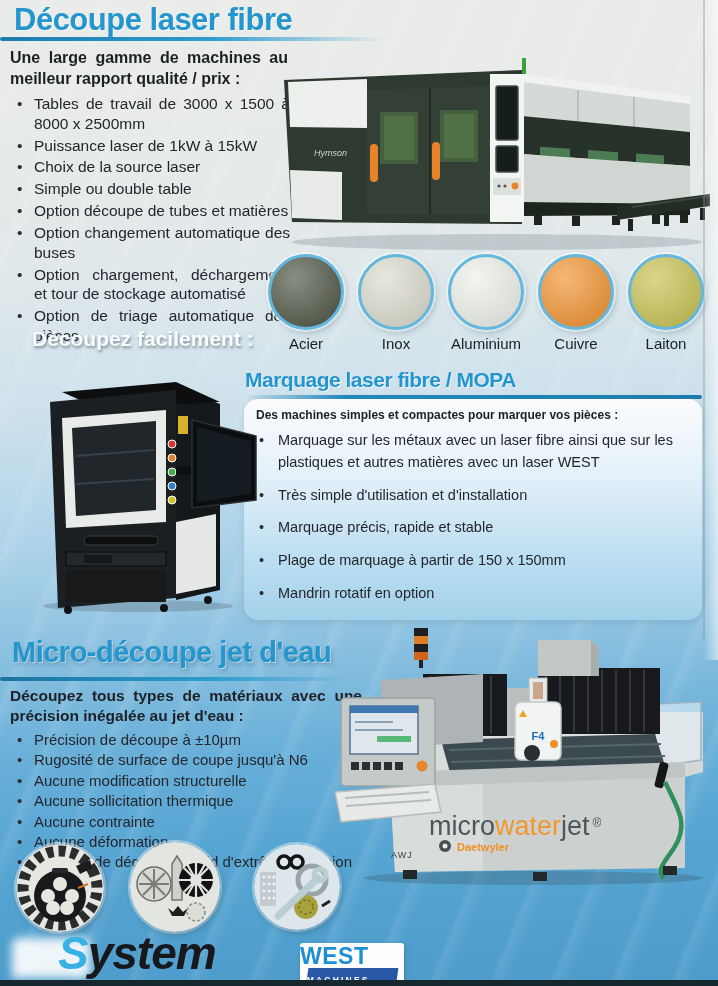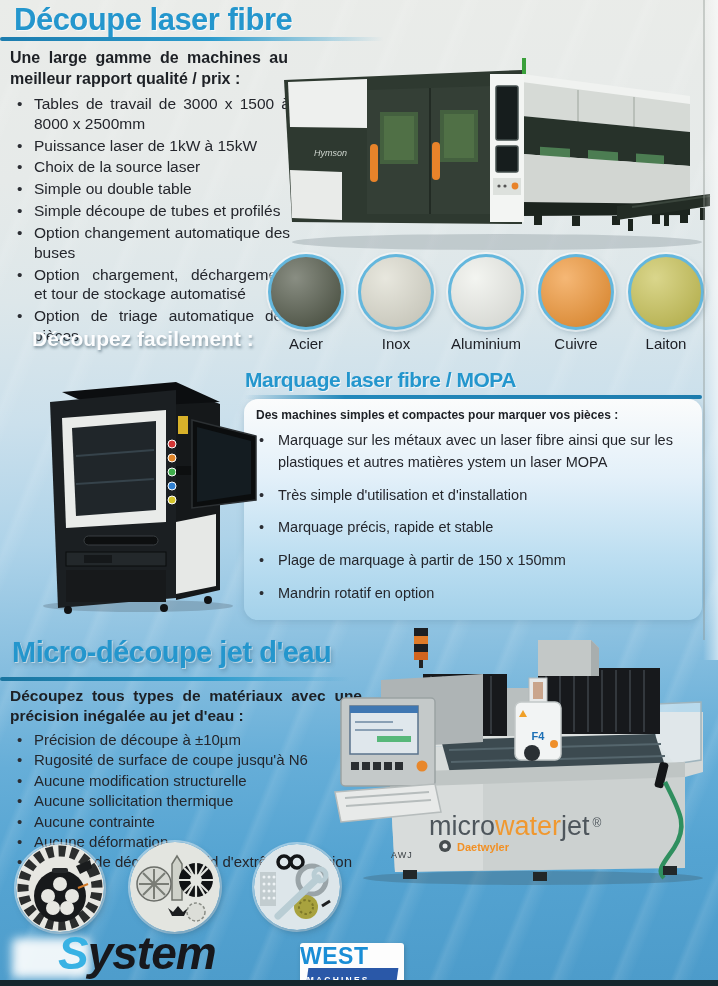--- a/index.html
+++ b/index.html
@@ -67,21 +67,21 @@
   <div class="streaks"></div>
 
   <h1 class="abs sec-title" style="left:14px;top:2px;font-size:31px;">Découpe laser fibre</h1>
   <div class="rule rule1"></div>
   <p class="abs intro" style="left:10px;top:48px;width:278px;font-size:16px;line-height:1.3;">Une large gamme de machines au meilleur rapport qualité / prix :</p>
   <ul class="abs bullets b1" style="left:10px;top:94px;width:280px;">
       <li>Tables de travail de 3000 x 1500 à 8000 x 2500mm</li>
       <li>Puissance laser de 1kW à 15kW</li>
       <li>Choix de la source laser</li>
       <li>Simple ou double table</li>
-      <li>Simple découpe de tubes et profilés</li>
+      <li>Option découpe de tubes et matières</li>
       <li>Option changement automatique des buses</li>
       <li>Option chargement, déchargement et tour de stockage automatisé</li>
       <li>Option de triage automatique des pièces</li>
     </ul>
 
   <svg class="abs" style="left:272px;top:52px;" width="440" height="202" viewBox="0 0 440 202">
     <ellipse cx="225" cy="190" rx="205" ry="8" fill="rgba(95,110,118,.25)"></ellipse>
 
     <polygon points="250,22 418,44 418,54 250,32" fill="#f0f2f0"></polygon>
     <polygon points="250,30 418,52 418,80 250,64" fill="#d6dad6"></polygon>
@@ -150,21 +150,21 @@
         <div class="mat-circle" style="background: radial-gradient(circle at 35% 30%, rgba(255, 255, 255, 0.35), rgba(0, 0, 0, 0.12)), rgb(198, 192, 78);"></div>
         <div class="mat-label">Laiton</div>
       </div>
     </div>
 
   <h2 class="abs sec-title" style="left:245px;top:368px;width:452px;text-align:left;font-size:21px;">Marquage laser fibre / MOPA</h2>
   <div class="rule rule2"></div>
   <div class="abs panel">
     <p class="intro">Des machines simples et compactes pour marquer vos pièces :</p>
     <ul class="bullets b2">
-        <li>Marquage sur les métaux avec un laser fibre ainsi que sur les plastiques et autres matières ystem un laser MOPA</li>
+        <li>Marquage sur les métaux avec un laser fibre ainsi que sur les plastiques et autres matières avec un laser WEST</li>
         <li>Très simple d'utilisation et d'installation</li>
         <li>Marquage précis, rapide et stable</li>
         <li>Plage de marquage à partir de 150 x 150mm</li>
         <li>Mandrin rotatif en option</li>
       </ul>
   </div>
 
   <svg class="abs" style="left:26px;top:360px;z-index:2;" width="236" height="254" viewBox="0 0 236 254">
     <ellipse cx="112" cy="246" rx="95" ry="6" fill="rgba(80,95,108,.3)"></ellipse>
     <polygon points="150,28 194,44 194,230 150,240" fill="#15181a"></polygon>

